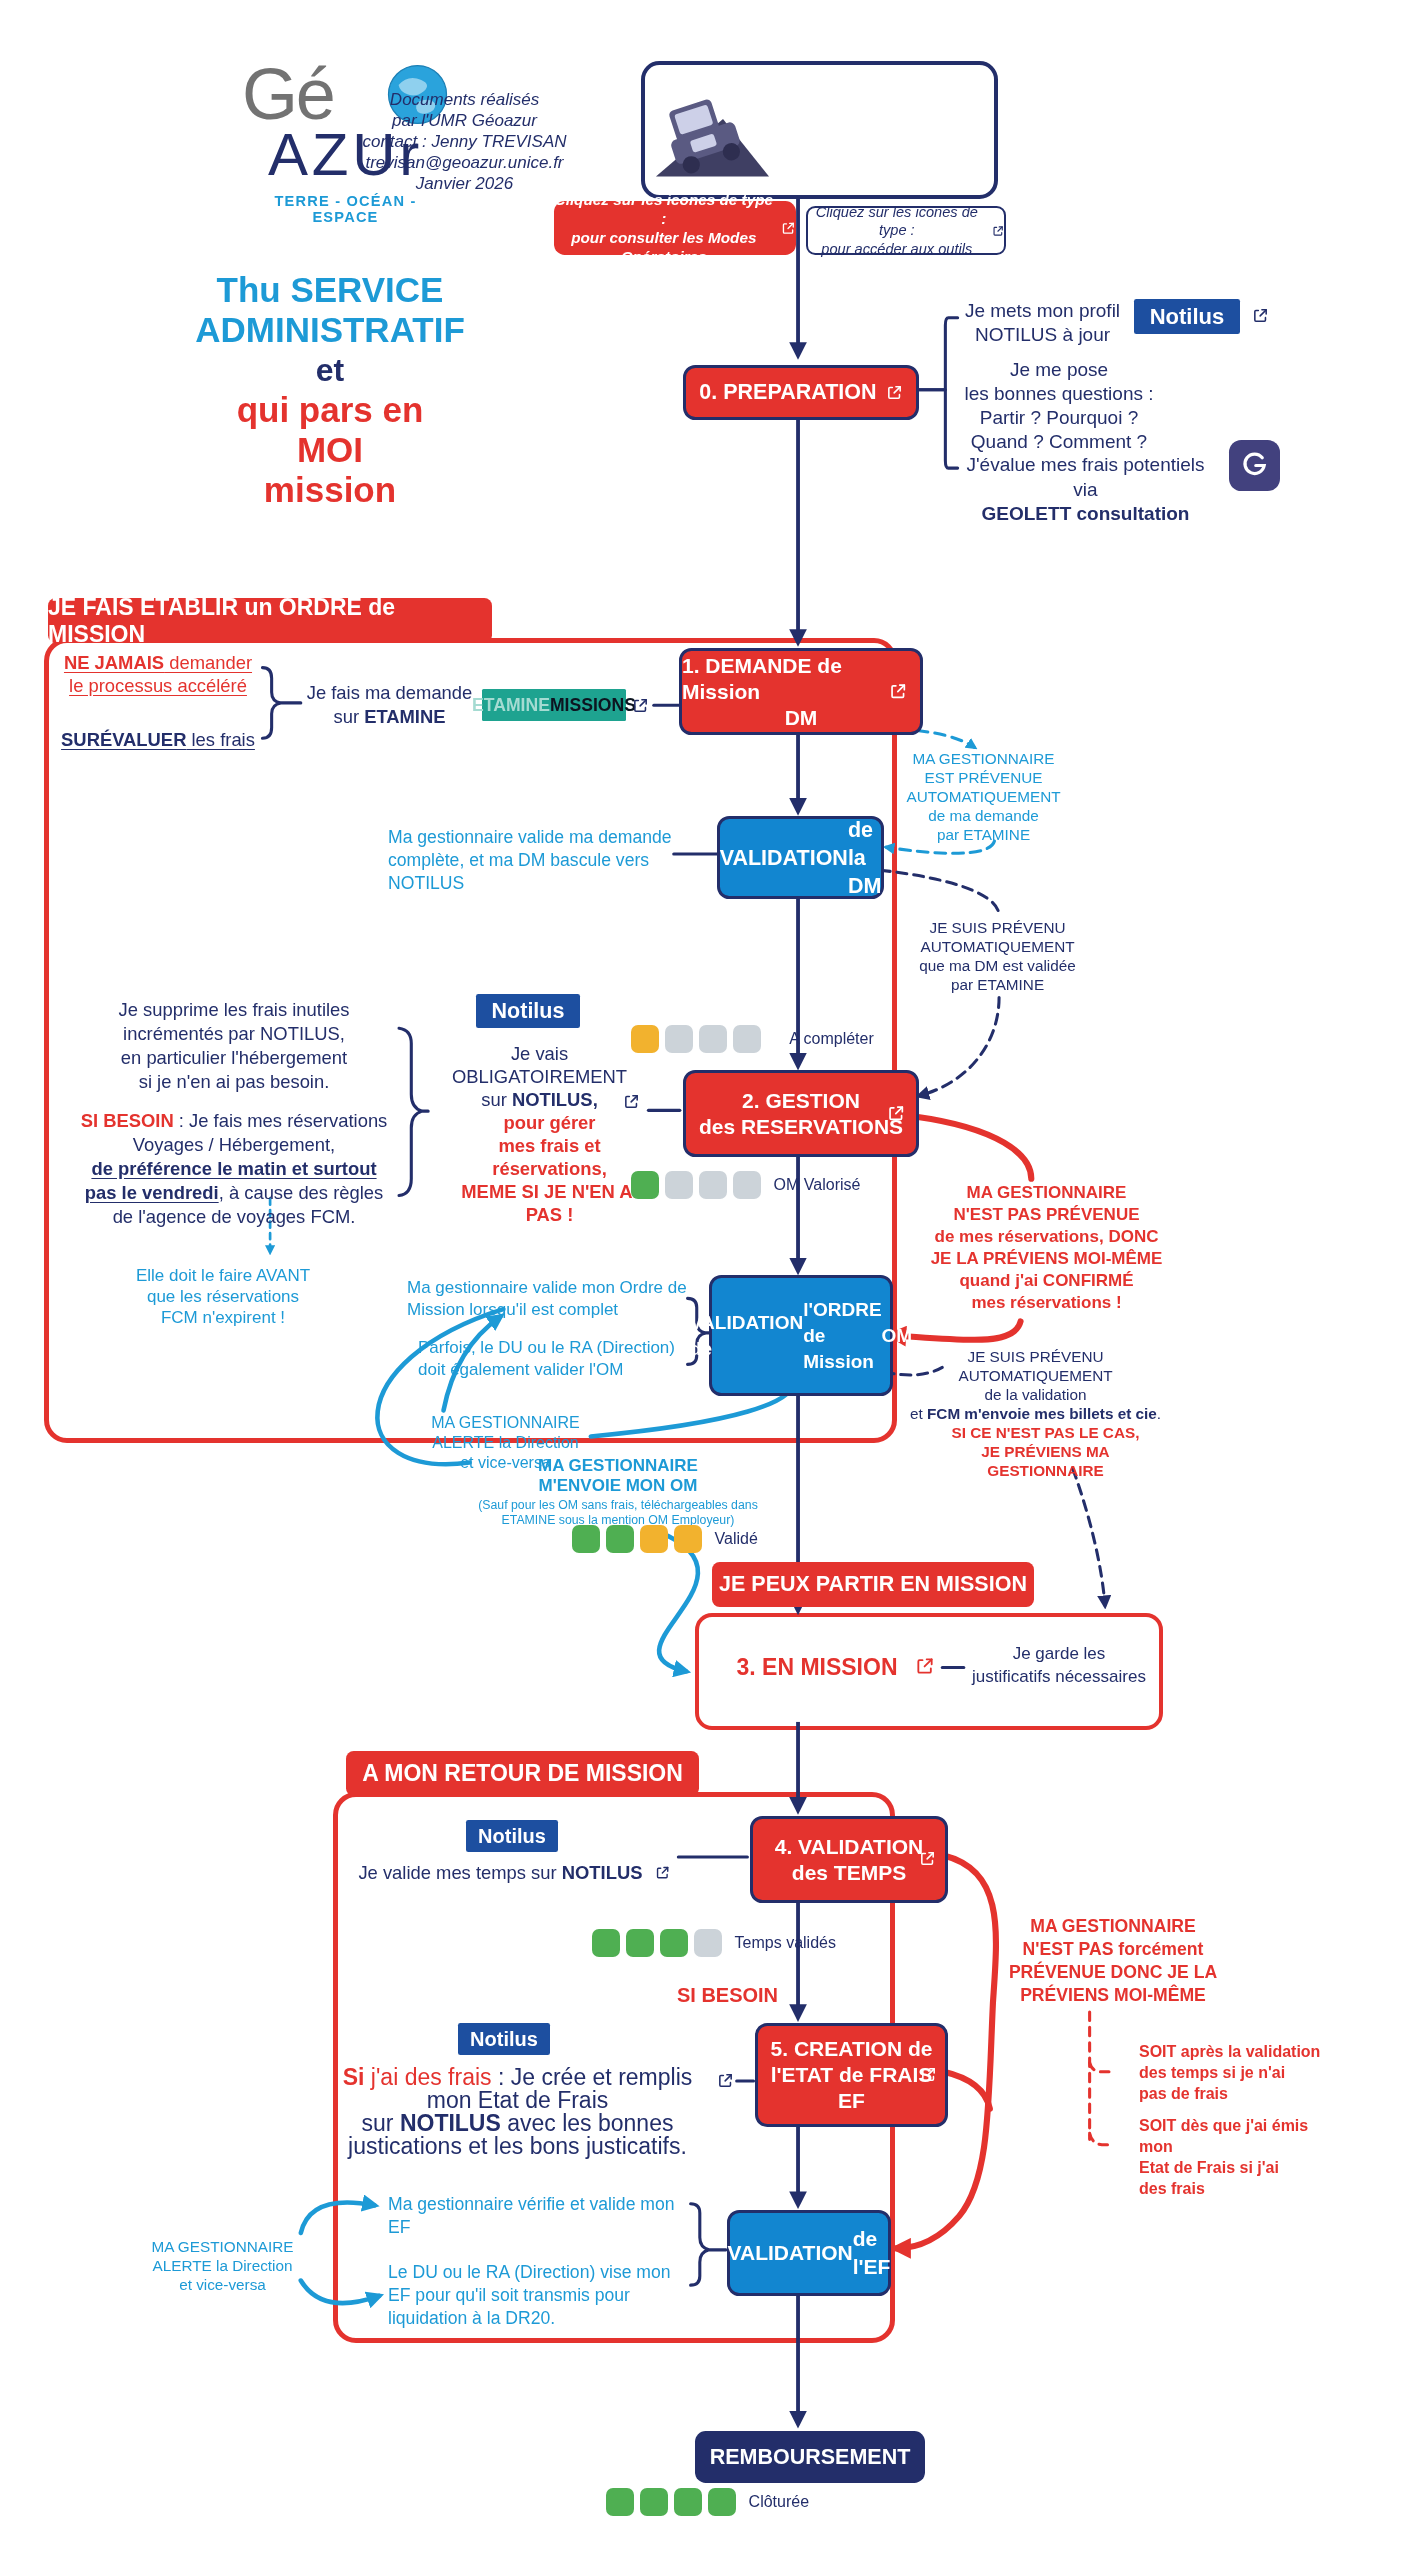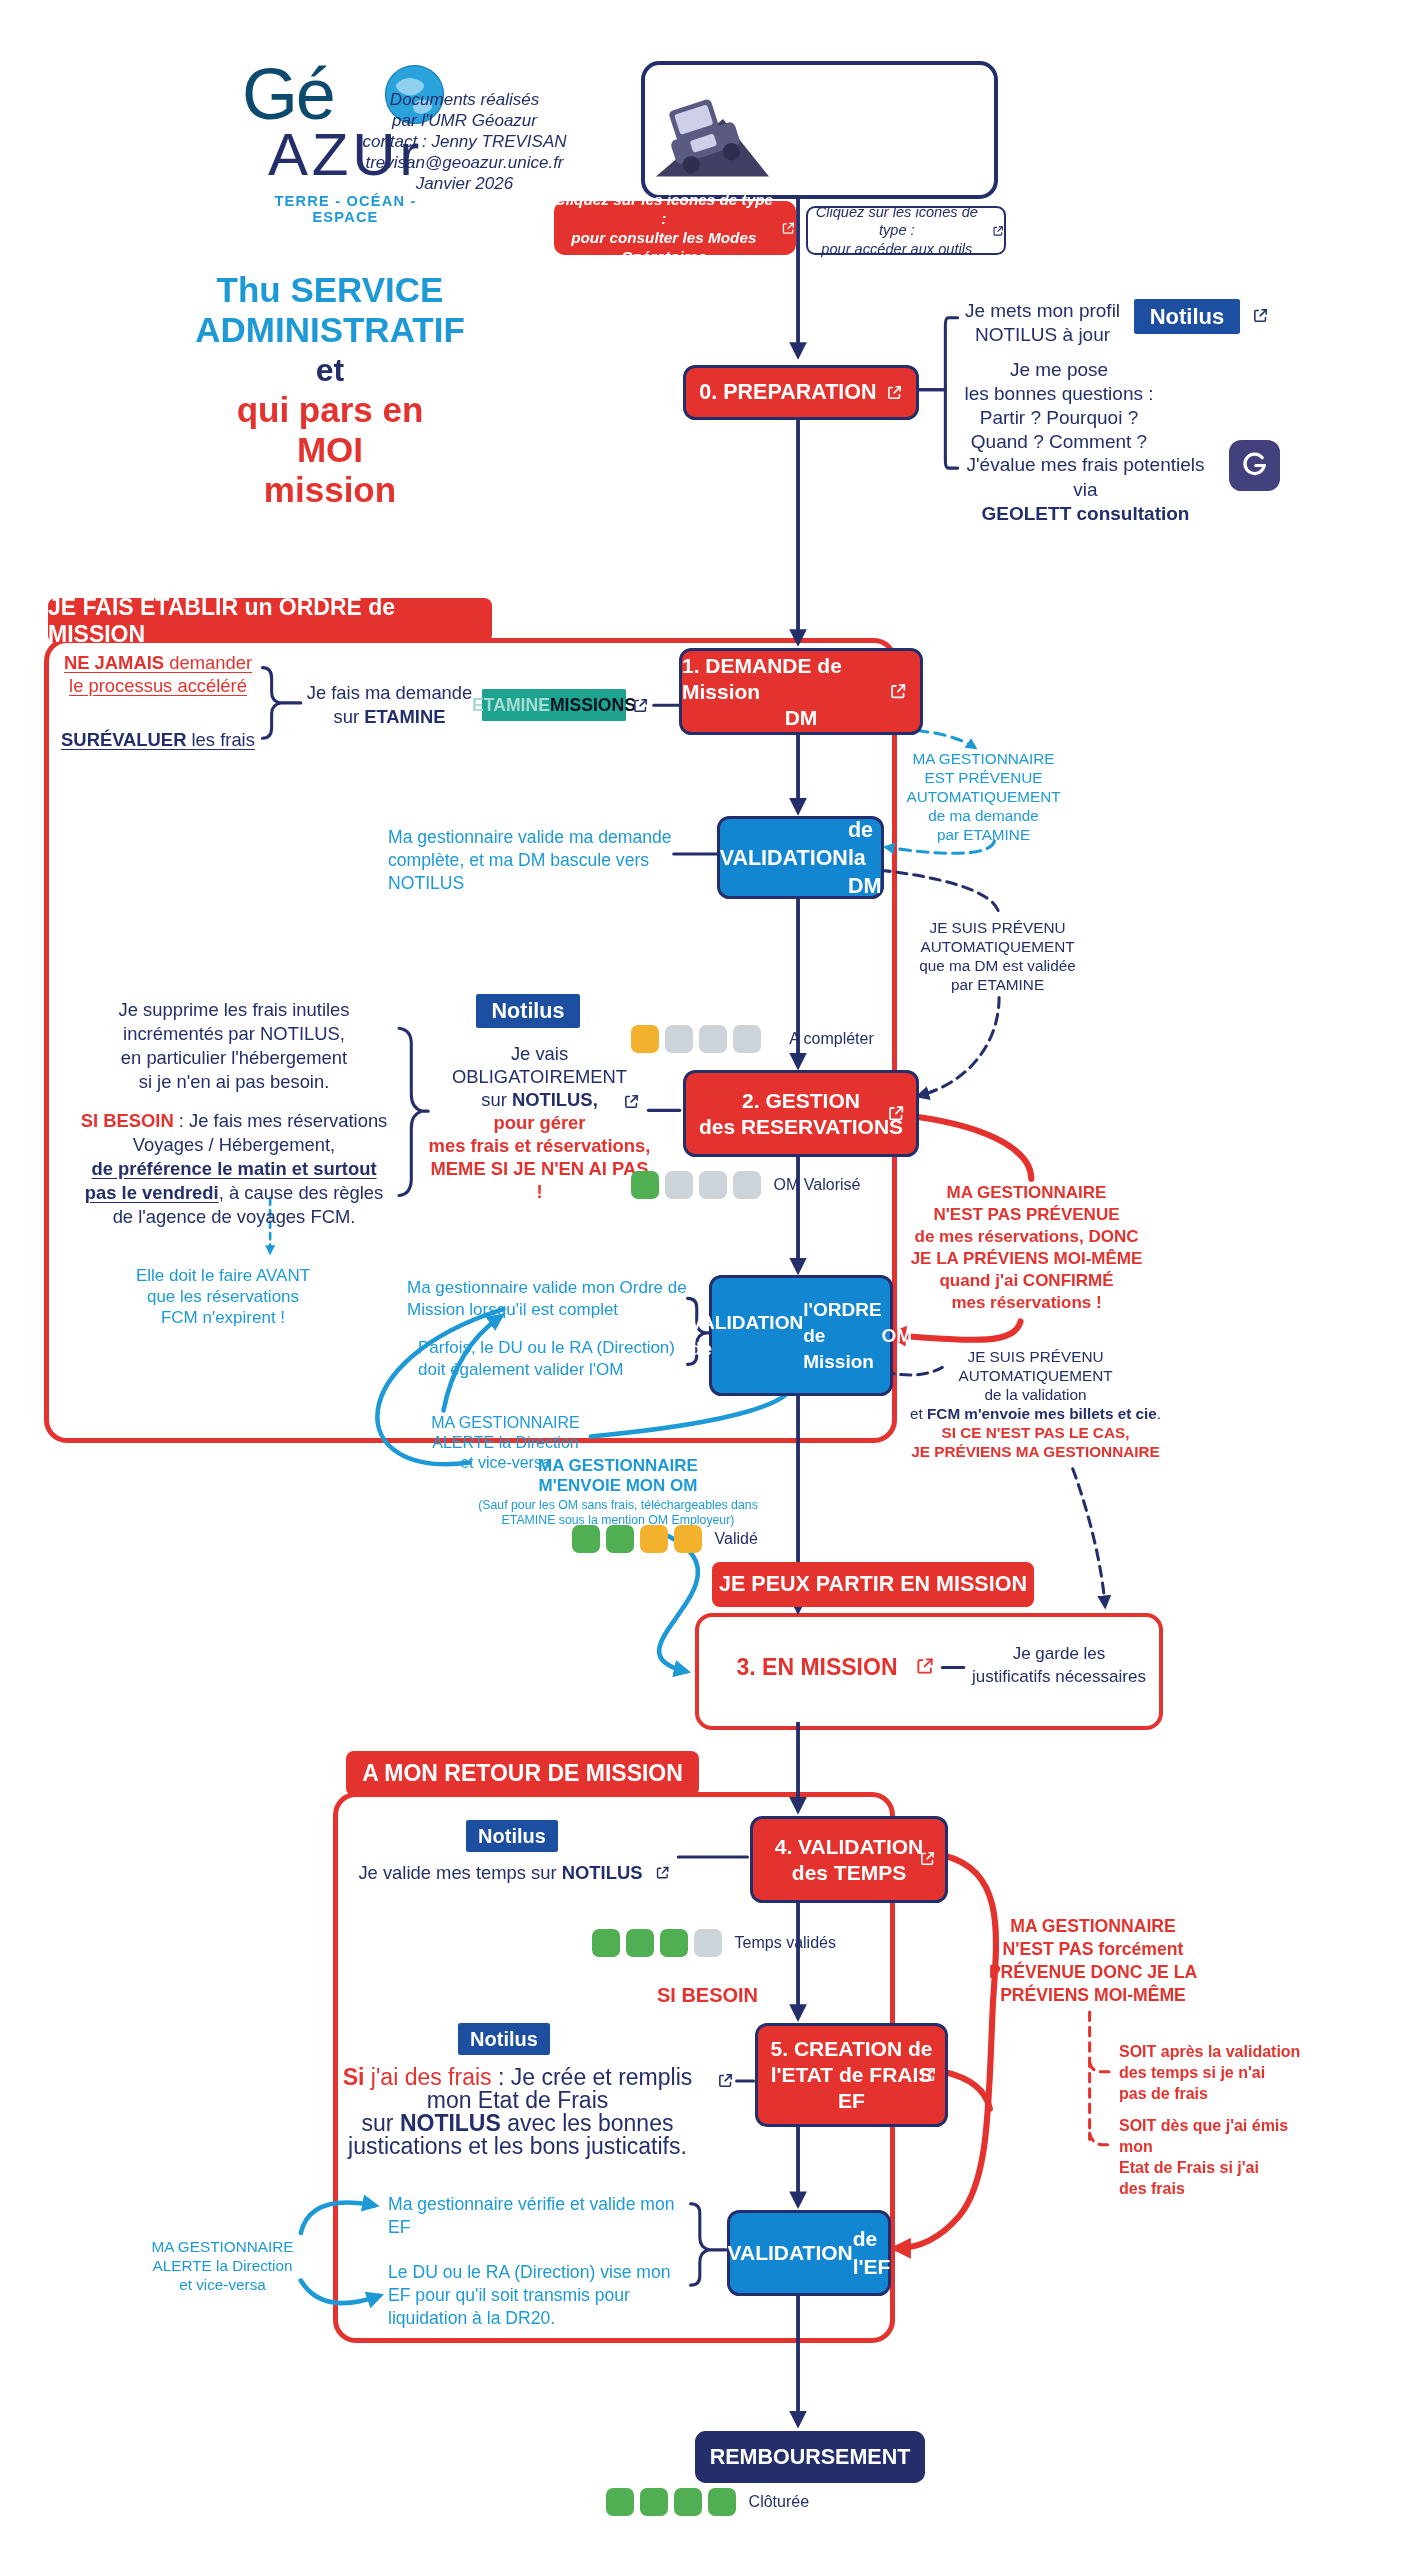--- a/index.html
+++ b/index.html
@@ -9,21 +9,21 @@
   .c{text-align:center;}
   .l{text-align:left;}
   .z{z-index:10;}
   
   :root{
     --red:#e4332e; --navy:#232e6a; --lb:#1d9ad6; --boxblue:#1286d0;
     --notilus:#1d4fa0; --teal:#1ea390; --tealight:#a5dbd2; --purple:#42417e;
     --green:#4faf52; --yellow:#f2b22e; --gray:#ccd3d9;
   }
   
-  .logo-geo{font-size:72px;color:#0c4a6e;font-weight:400;letter-spacing:-2.3px;line-height:1;display:flex;align-items:center;justify-content:flex-start;gap:48px;}
+  .logo-geo{font-size:72px;color:#737373;font-weight:400;letter-spacing:-2.3px;line-height:1;display:flex;align-items:center;justify-content:space-between;gap:48px;}
   .logo-geo svg{width:63px;height:63px;margin-left:1.5px;}
   .logo-azur{font-size:60px;color:var(--navy);font-weight:400;letter-spacing:3.8px;line-height:1;margin-top:-4.6px;}
   .logo-tag{font-size:14.6px;font-weight:bold;color:var(--lb);letter-spacing:1.2px;margin-top:7.7px;}
   .credits{font-style:italic;color:var(--navy);font-size:17px;line-height:21px;}
   .title-box{border:4.6px solid var(--navy);border-radius:18.4px;background:#fff;display:flex;align-items:center;}
   .title-text{font-size:31px;line-height:37px;font-weight:bold;color:var(--navy);flex:1;text-align:center;}
   .legend-red{background:var(--red);border-radius:10.7px;color:#fff;display:flex;align-items:center;justify-content:center;gap:7.7px;}
   .legend-red .tx{font-size:15.3px;line-height:19px;font-style:italic;font-weight:bold;text-align:center;}
   .legend-white{background:#fff;border:2.3px solid var(--navy);border-radius:9.2px;color:var(--navy);display:flex;align-items:center;justify-content:center;gap:6.1px;}
   .legend-white .tx{font-size:14.6px;line-height:18.4px;font-style:italic;text-align:center;}
@@ -43,21 +43,21 @@
   .mission-box{border:4.6px solid var(--red);border-radius:17px;background:transparent;}
   
   .notilus{background:var(--notilus);color:#fff;font-weight:600;display:flex;align-items:center;justify-content:center;border-radius:2.3px;}
   .etamine{background:var(--teal);display:flex;align-items:center;justify-content:center;border-radius:1.5px;font-weight:bold;}
   .etamine .p1{color:var(--tealight);}
   .etamine .p2{color:#0d1420;}
   .geolett{background:var(--purple);border-radius:12.3px;display:flex;align-items:center;justify-content:center;}
   
   .ann-blue{color:var(--lb);}
   .ann-navy{color:var(--navy);}
-  .ann-red{color:var(--red);font-weight:bold;}
+  .ann-red{color:var(--red);font-weight:bold;margin-left:20px;}
   .u{text-decoration:underline;text-underline-offset:3.1px;}
   .b{font-weight:bold;}
   .redtx{color:var(--red);}
   
   .status{position:absolute;display:flex;align-items:center;gap:12.3px;z-index:10;}
   .sqrow{display:flex;gap:6.1px;}
   .sq{width:28px;height:28px;border-radius:7px;display:inline-block;}
   .sq-green{background:var(--green);} .sq-yellow{background:var(--yellow);} .sq-gray{background:var(--gray);}
   .sqlabel{color:var(--navy);font-size:16px;}
   

